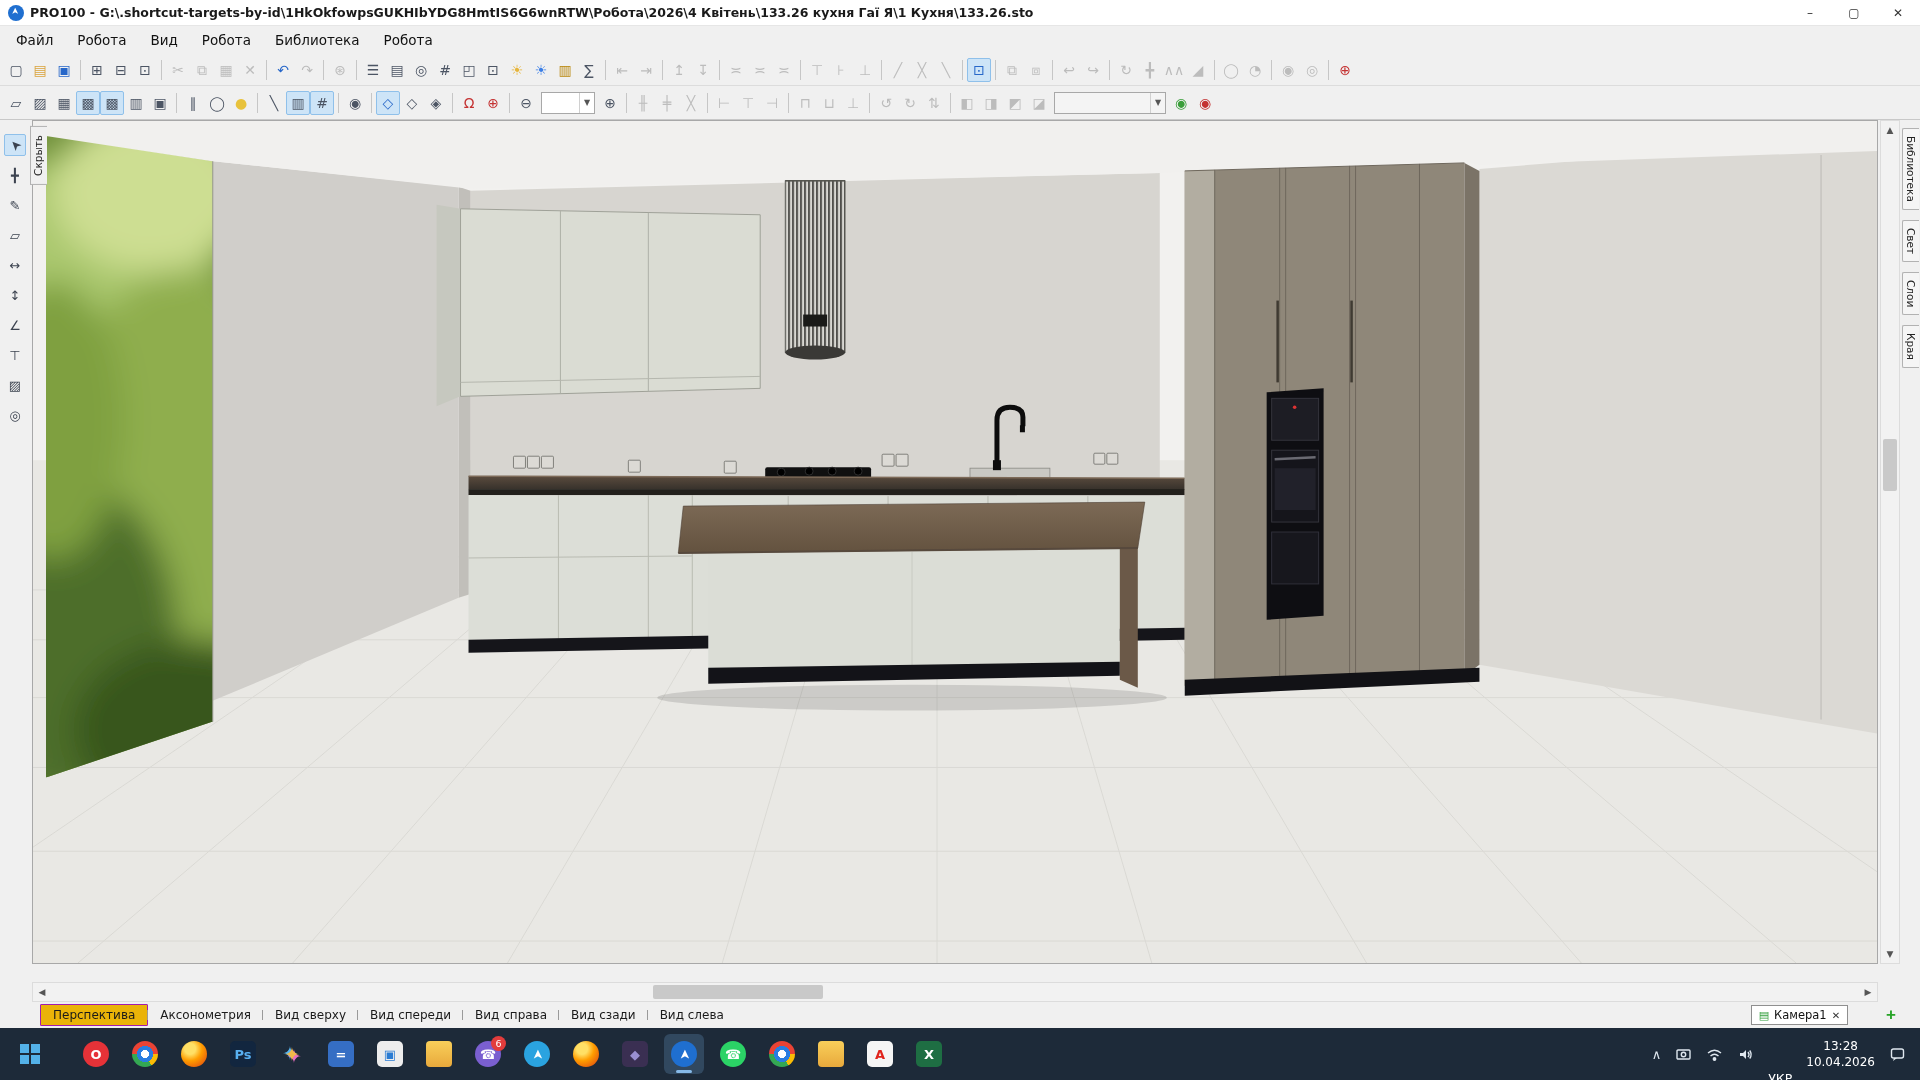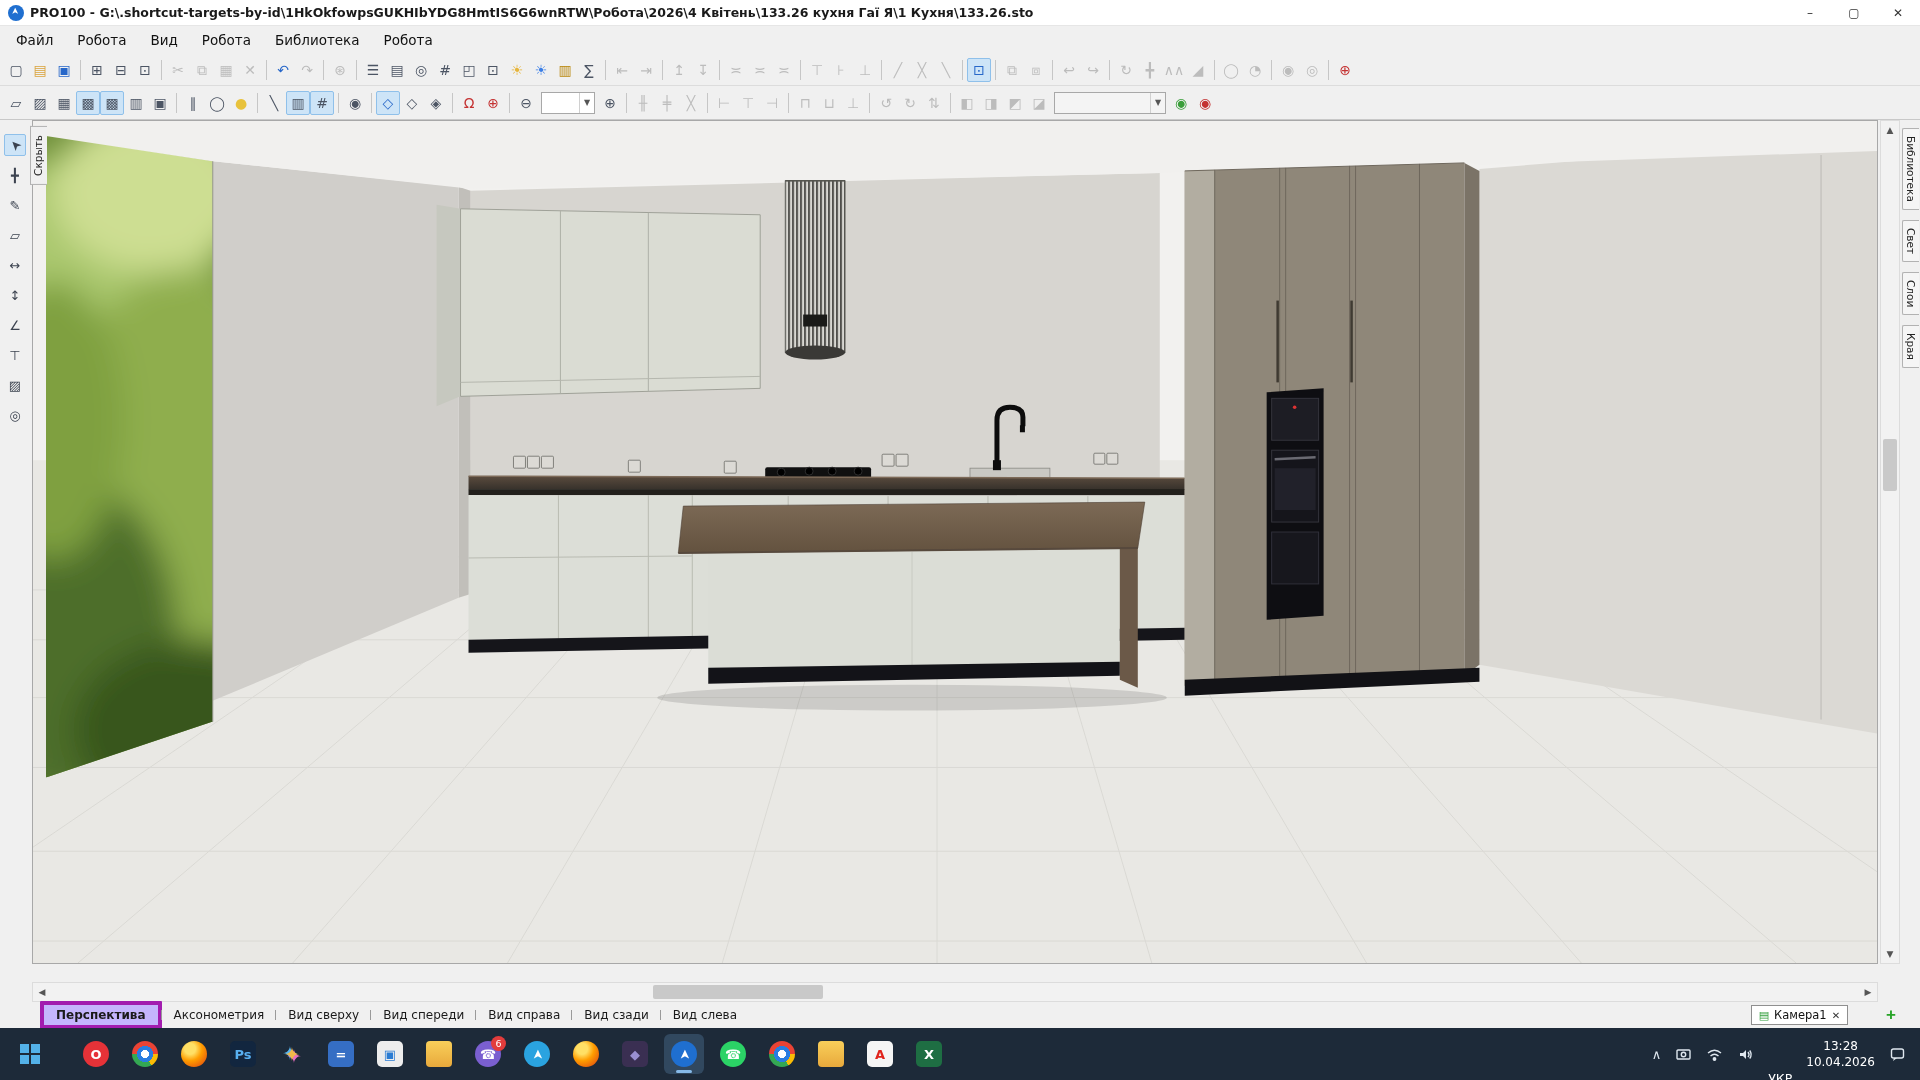--- a/index.html
+++ b/index.html
@@ -74,21 +74,21 @@
     display:flex; flex-direction:column; align-items:center; padding-top:8px; gap:10px; }
   .rtab { writing-mode:vertical-rl; font-size:10.5px; color:#222; background:#f5f5f5;
     border:1px solid #b2b2b2; border-right:none; padding:7px 2px; border-radius:2px 0 0 2px; }
 
   .tabbar { position:absolute; left:32px; right:0; bottom:0; height:26px; background:#f0f0f0;
     display:flex; align-items:center; padding:0 20px 0 8px; }
   .vtab { font-size:12px; color:#1a1a1a; padding:3px 12px; background:none; border:none;
     font-family:inherit; position:relative; }
   .vtab:not(:first-child)::before { content:""; position:absolute; left:-1px; top:5px;
     bottom:5px; width:1px; background:#9a9a9a; }
-  .vtab.active { background:#c4b5fd; border:4px solid #a21caf; border-radius:1px;font-weight:bold; }
+  .vtab.active { background:#eab308; border:1px solid #a21caf; border-radius:1px; }
   .vtab.active::before { display:none; }
   .camera-tab { margin-left:auto; margin-right:34px; display:flex; align-items:center; gap:5px;
     background:#fff; border:1px solid #8f8f8f; padding:2px 7px; font-size:11.5px; color:#111; }
   .camera-tab .doc { color:#2f9e3a; font-size:11px; }
   .camera-tab .x { font-size:10px; color:#333; }
   .add-view { font-size:17px; color:#28a428; font-weight:bold; padding:0 4px; background:none; border:none; }
 
   
   .taskbar { position:absolute; left:0; bottom:0; width:1920px; height:52px; background:#1d2a39;
     display:flex; align-items:center; color:#e8eef5; }

